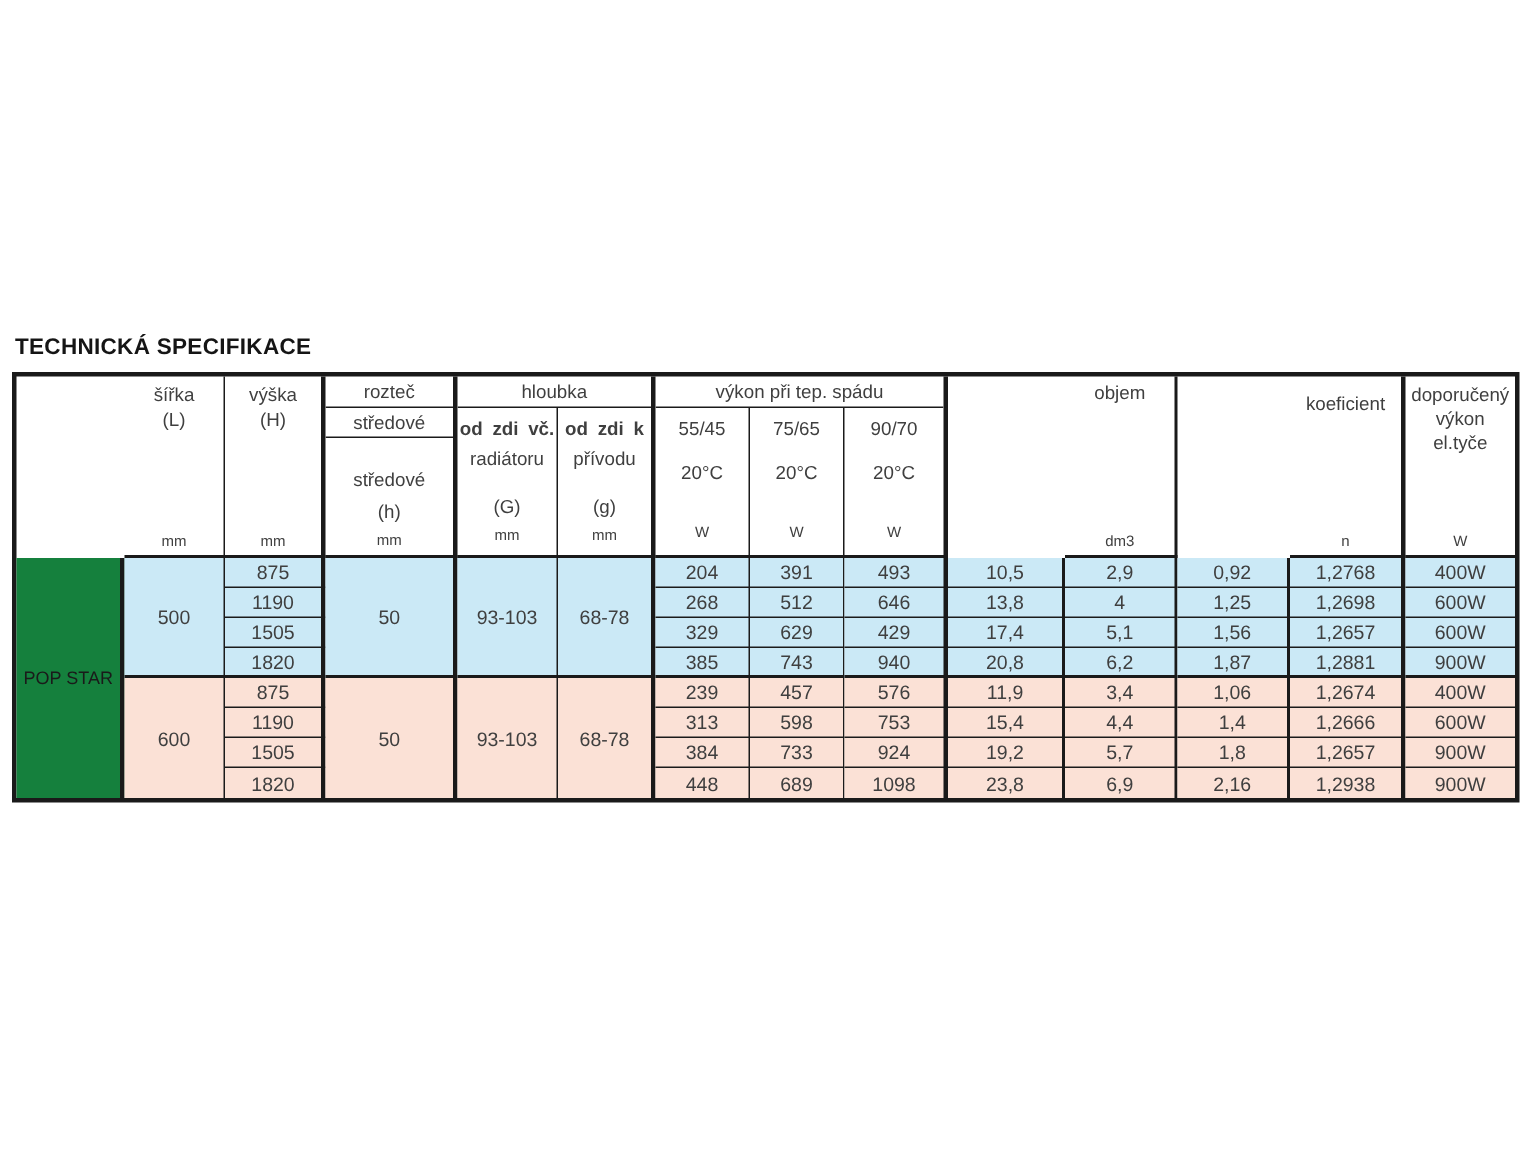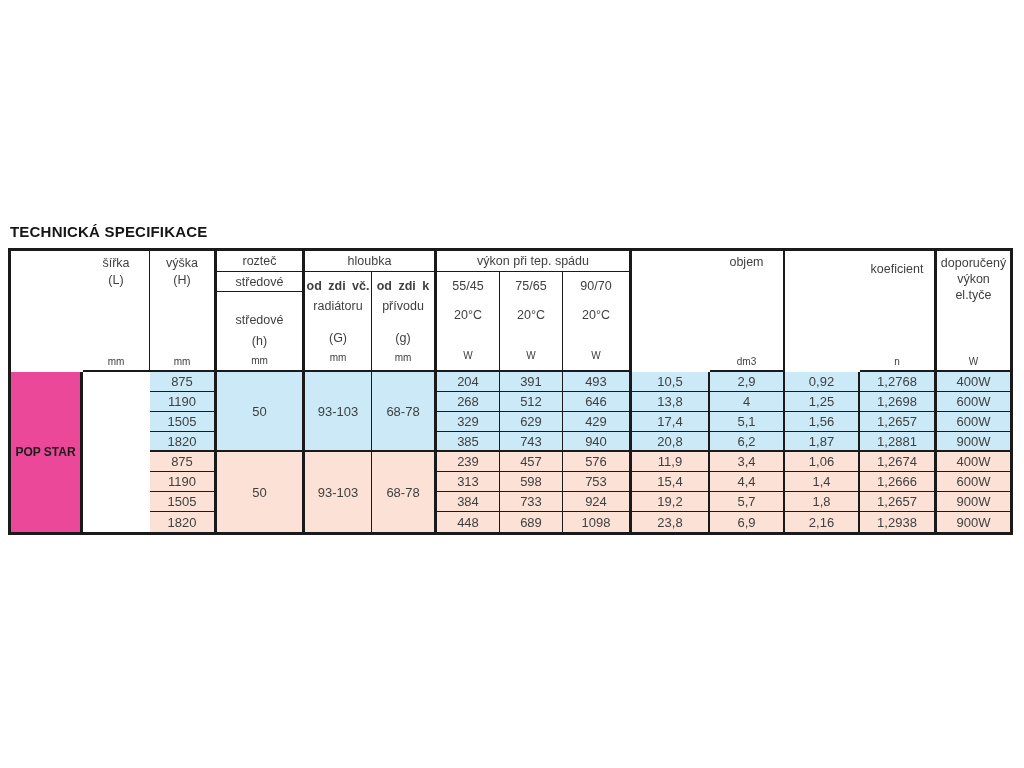--- a/index.html
+++ b/index.html
@@ -79,22 +79,22 @@
     padding: 4px 0 2px; line-height: 20px; min-width: 0;
   }
   .subcol .mta { margin-top: auto; }
   .s66 { flex: none; width: 66px; border-right: 1px solid #1a1a1a; }
   .s62 { flex: none; width: 62px; border-right: 1px solid #1a1a1a; }
   .gap9 { margin-top: 9px; }
   .ub { margin-top: auto; margin-bottom: 2px; }
   .ws2 { word-spacing: 3px; font-weight: bold; }
 
   .popstar {
-    font-size: 12px; font-weight: bold; color: #1a1a1a;
-    background: #ec4899;
+    font-size: 12px; font-weight: normal; color: #1a1a1a;
+    background: #15803d;
   }
 </style>
 </head>
 <body>
 
 <div class="page">
 
   <div class="title">TECHNICKÁ SPECIFIKACE</div>
 
   <div class="spec-table">
@@ -181,20 +181,21 @@
       <div class="lines3">
         <div>doporučený</div>
         <div>výkon</div>
         <div>el.tyče</div>
       </div>
       <div class="unit">W</div>
     </div>
 
     <div class="c popstar br3" style="grid-area:2/1/10/2">POP STAR</div>
 
+    <div class="c bgB br1 bb2" style="grid-area:2/2/6/3">500</div>
 
     <div class="c bgB br3 bb1" style="grid-area:2/3/3/4">875</div>
     <div class="c bgB br3 bb1" style="grid-area:3/3/4/4">1190</div>
     <div class="c bgB br3 bb1" style="grid-area:4/3/5/4">1505</div>
     <div class="c bgB br3 bb2" style="grid-area:5/3/6/4">1820</div>
 
     <div class="c bgB br3 bb2" style="grid-area:2/4/6/5">50</div>
     <div class="c bgB br1 bb2" style="grid-area:2/5/6/6">93-103</div>
     <div class="c bgB br3 bb2" style="grid-area:2/6/6/7">68-78</div>
 
@@ -227,20 +228,21 @@
 
     <div class="c bgB br1 bb2" style="grid-area:5/7/6/8">385</div>
     <div class="c bgB br1 bb2" style="grid-area:5/8/6/9">743</div>
     <div class="c bgB br3 bb2" style="grid-area:5/9/6/10">940</div>
     <div class="c bgB br2 bb2" style="grid-area:5/10/6/11">20,8</div>
     <div class="c bgB br2 bb2" style="grid-area:5/11/6/12">6,2</div>
     <div class="c bgB br2 bb2" style="grid-area:5/12/6/13">1,87</div>
     <div class="c bgB br3 bb2" style="grid-area:5/13/6/14">1,2881</div>
     <div class="c bgB bb2" style="grid-area:5/14/6/15">900W</div>
 
+    <div class="c bgP br1" style="grid-area:6/2/10/3">600</div>
 
     <div class="c bgP br3 bb1" style="grid-area:6/3/7/4">875</div>
     <div class="c bgP br3 bb1" style="grid-area:7/3/8/4">1190</div>
     <div class="c bgP br3 bb1" style="grid-area:8/3/9/4">1505</div>
     <div class="c bgP br3" style="grid-area:9/3/10/4">1820</div>
 
     <div class="c bgP br3" style="grid-area:6/4/10/5">50</div>
     <div class="c bgP br1" style="grid-area:6/5/10/6">93-103</div>
     <div class="c bgP br3" style="grid-area:6/6/10/7">68-78</div>
 

